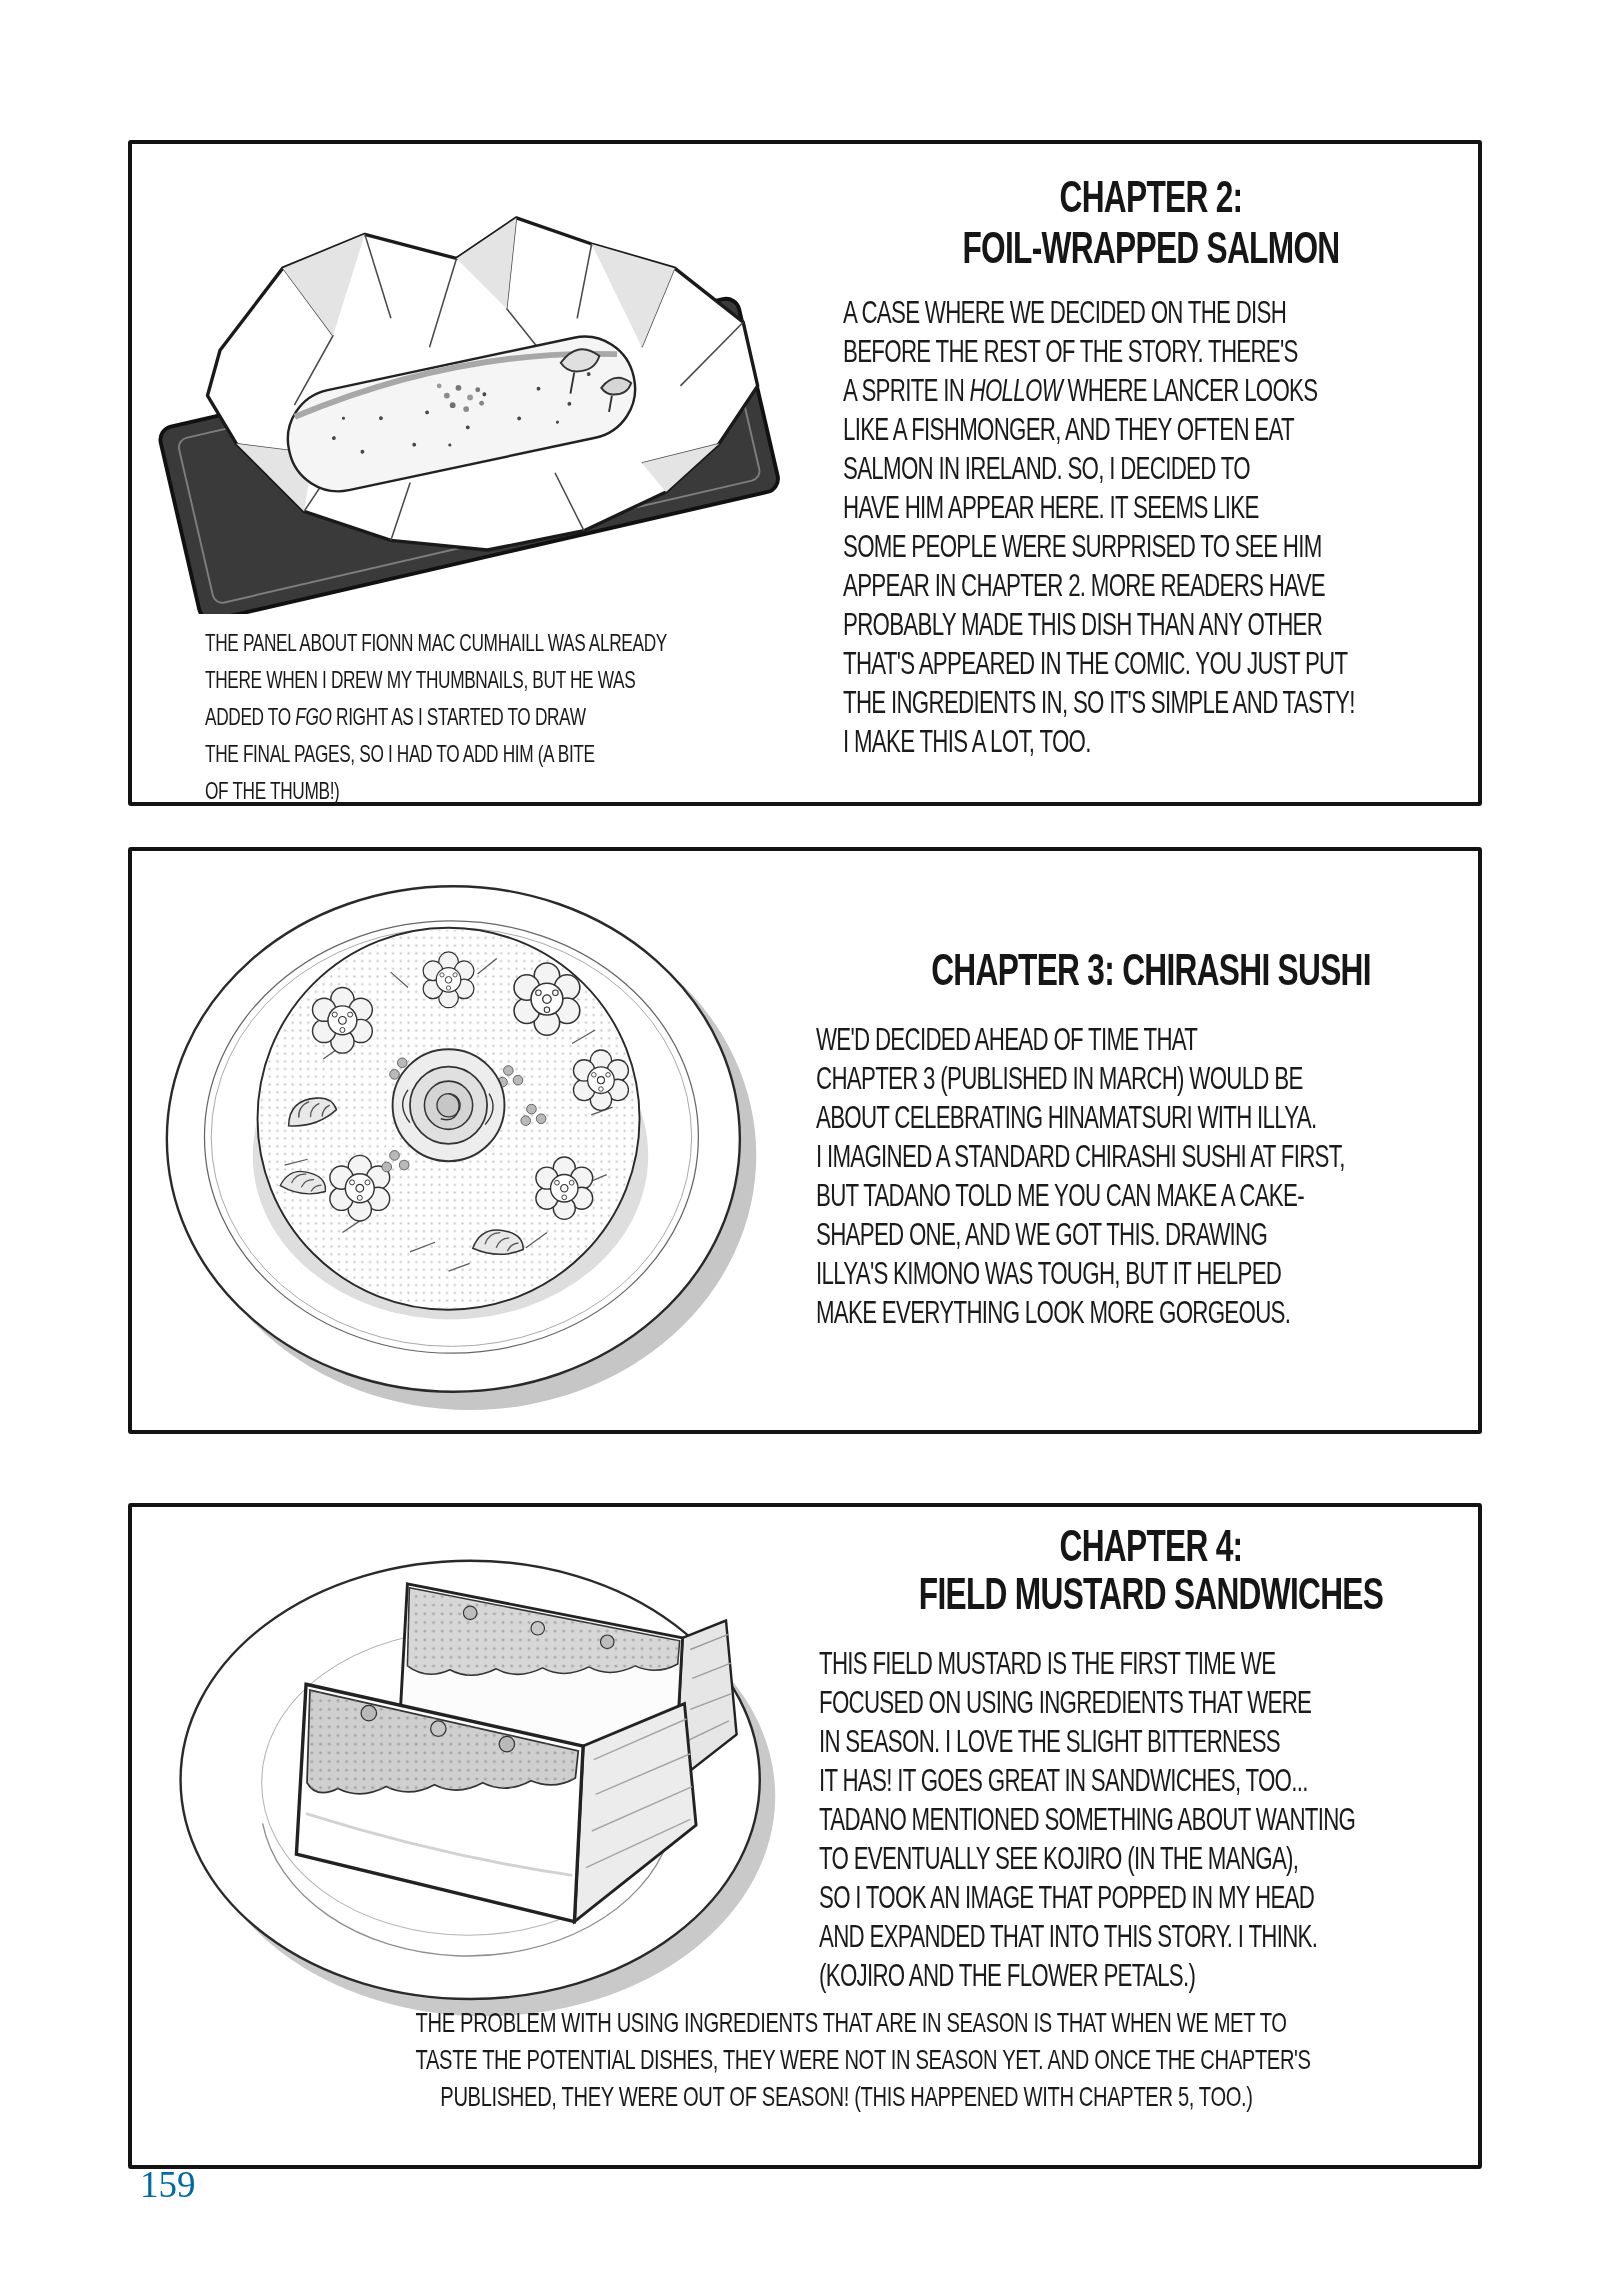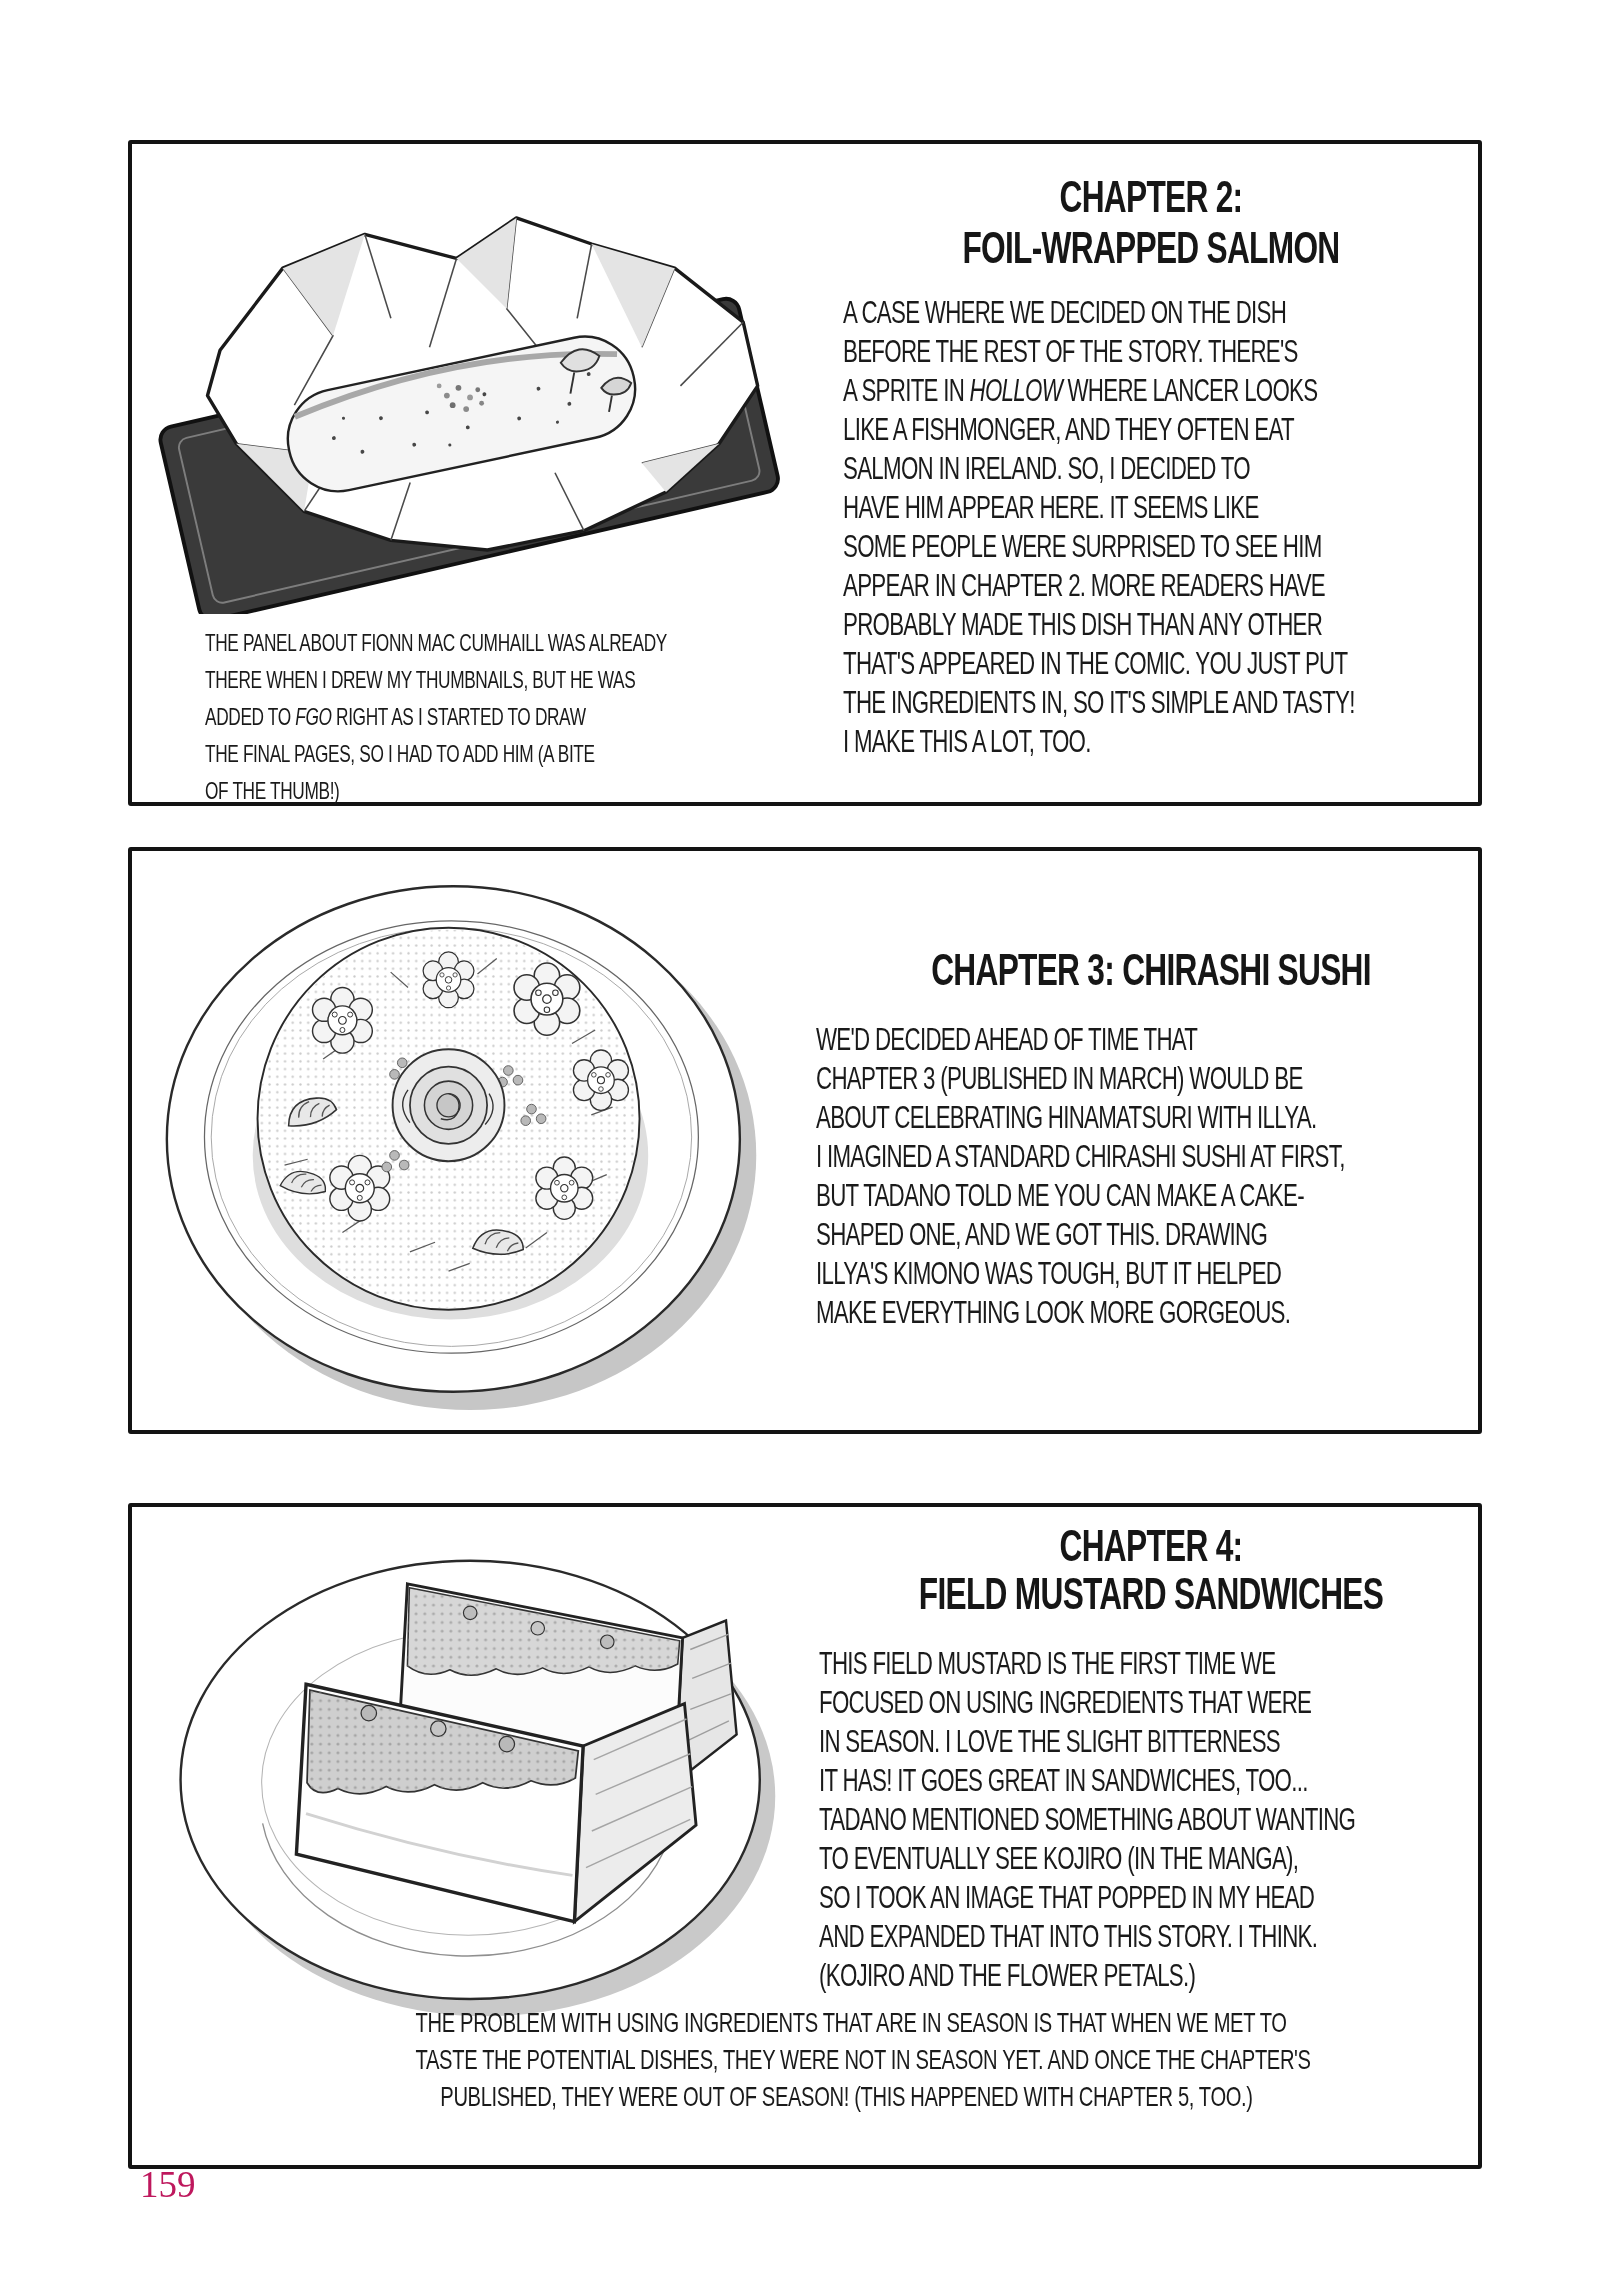--- a/index.html
+++ b/index.html
@@ -30,21 +30,21 @@
     font-size:24px; line-height:37px; letter-spacing:-0.5px;
     transform:scaleX(.72); transform-origin:0 0; white-space:nowrap; color:#1a1a1a;
   }
   .note-text {
     font-size:28px; line-height:37px; letter-spacing:-0.5px;
     transform:scaleX(.72); transform-origin:50% 0; text-align:center;
     white-space:nowrap; color:#1a1a1a;
   }
   .page-number {
     position:absolute; left:140px; top:2163px;
-    font-family:"Liberation Serif", serif; font-size:37px; color:#be185d;
+    font-family:"Liberation Serif", serif; font-size:37px; color:#0369a1;
   }
   svg { display:block; }
 </style>
 </head>
 <body>
 
 <div class="page">
 
   <section class="panel" id="panel1">
 

